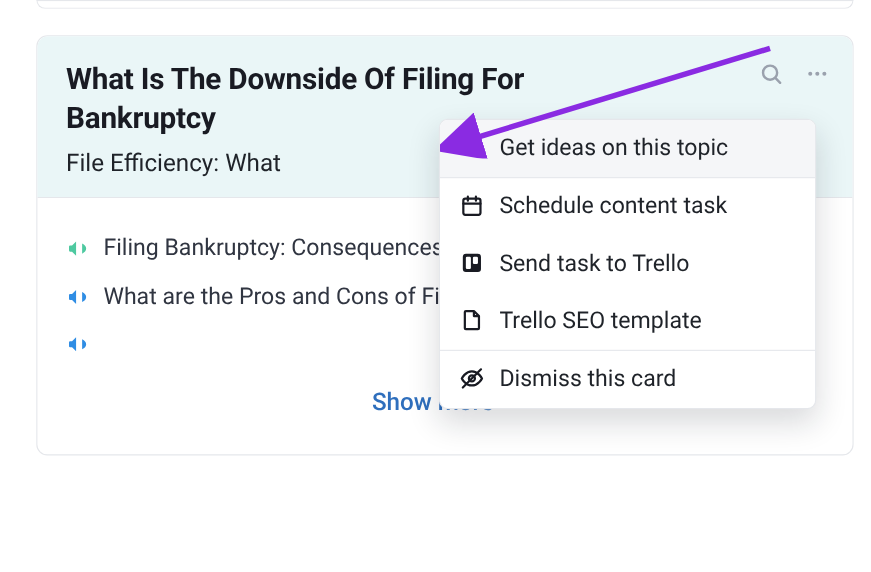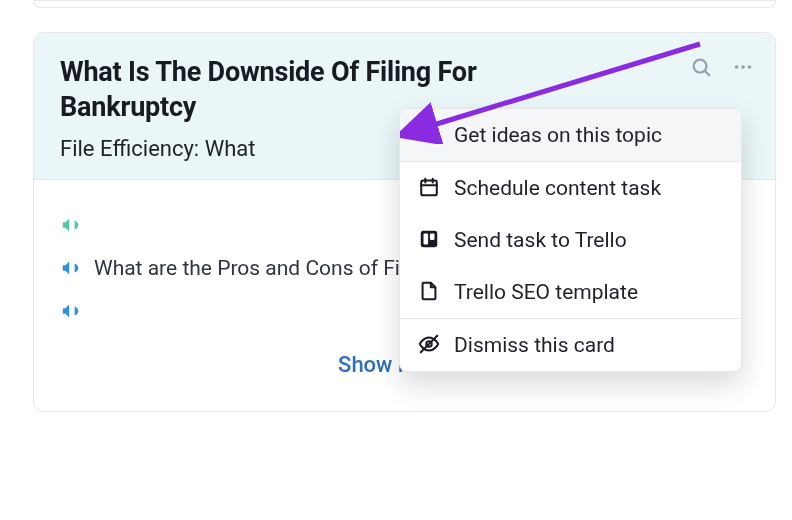--- a/index.html
+++ b/index.html
@@ -80,20 +80,21 @@
       </div>
     </div>
 
     <div class="card-body">
       <div class="row">
         <span class="ri">
           <svg width="22" height="22" viewBox="0 0 24 24">
               <path fill="#4ec9a0" d="M3 10v4a1 1 0 0 0 1 1h2l4 4V5L6 9H4a1 1 0 0 0-1 1zm13-3v10c2.5-1 4-3 4-5s-1.5-4-4-5z"></path>
             </svg>
         </span>
+        <span>Filing Bankruptcy: Consequences</span>
       </div>
       <div class="row">
         <span class="ri">
           <svg width="22" height="22" viewBox="0 0 24 24">
               <path fill="#2f8de4" d="M3 10v4a1 1 0 0 0 1 1h2l4 4V5L6 9H4a1 1 0 0 0-1 1zm13-3v10c2.5-1 4-3 4-5s-1.5-4-4-5z"></path>
             </svg>
         </span>
         <span>What are the Pros and Cons of Filing Bankruptcy</span>
       </div>
       <div class="row">

